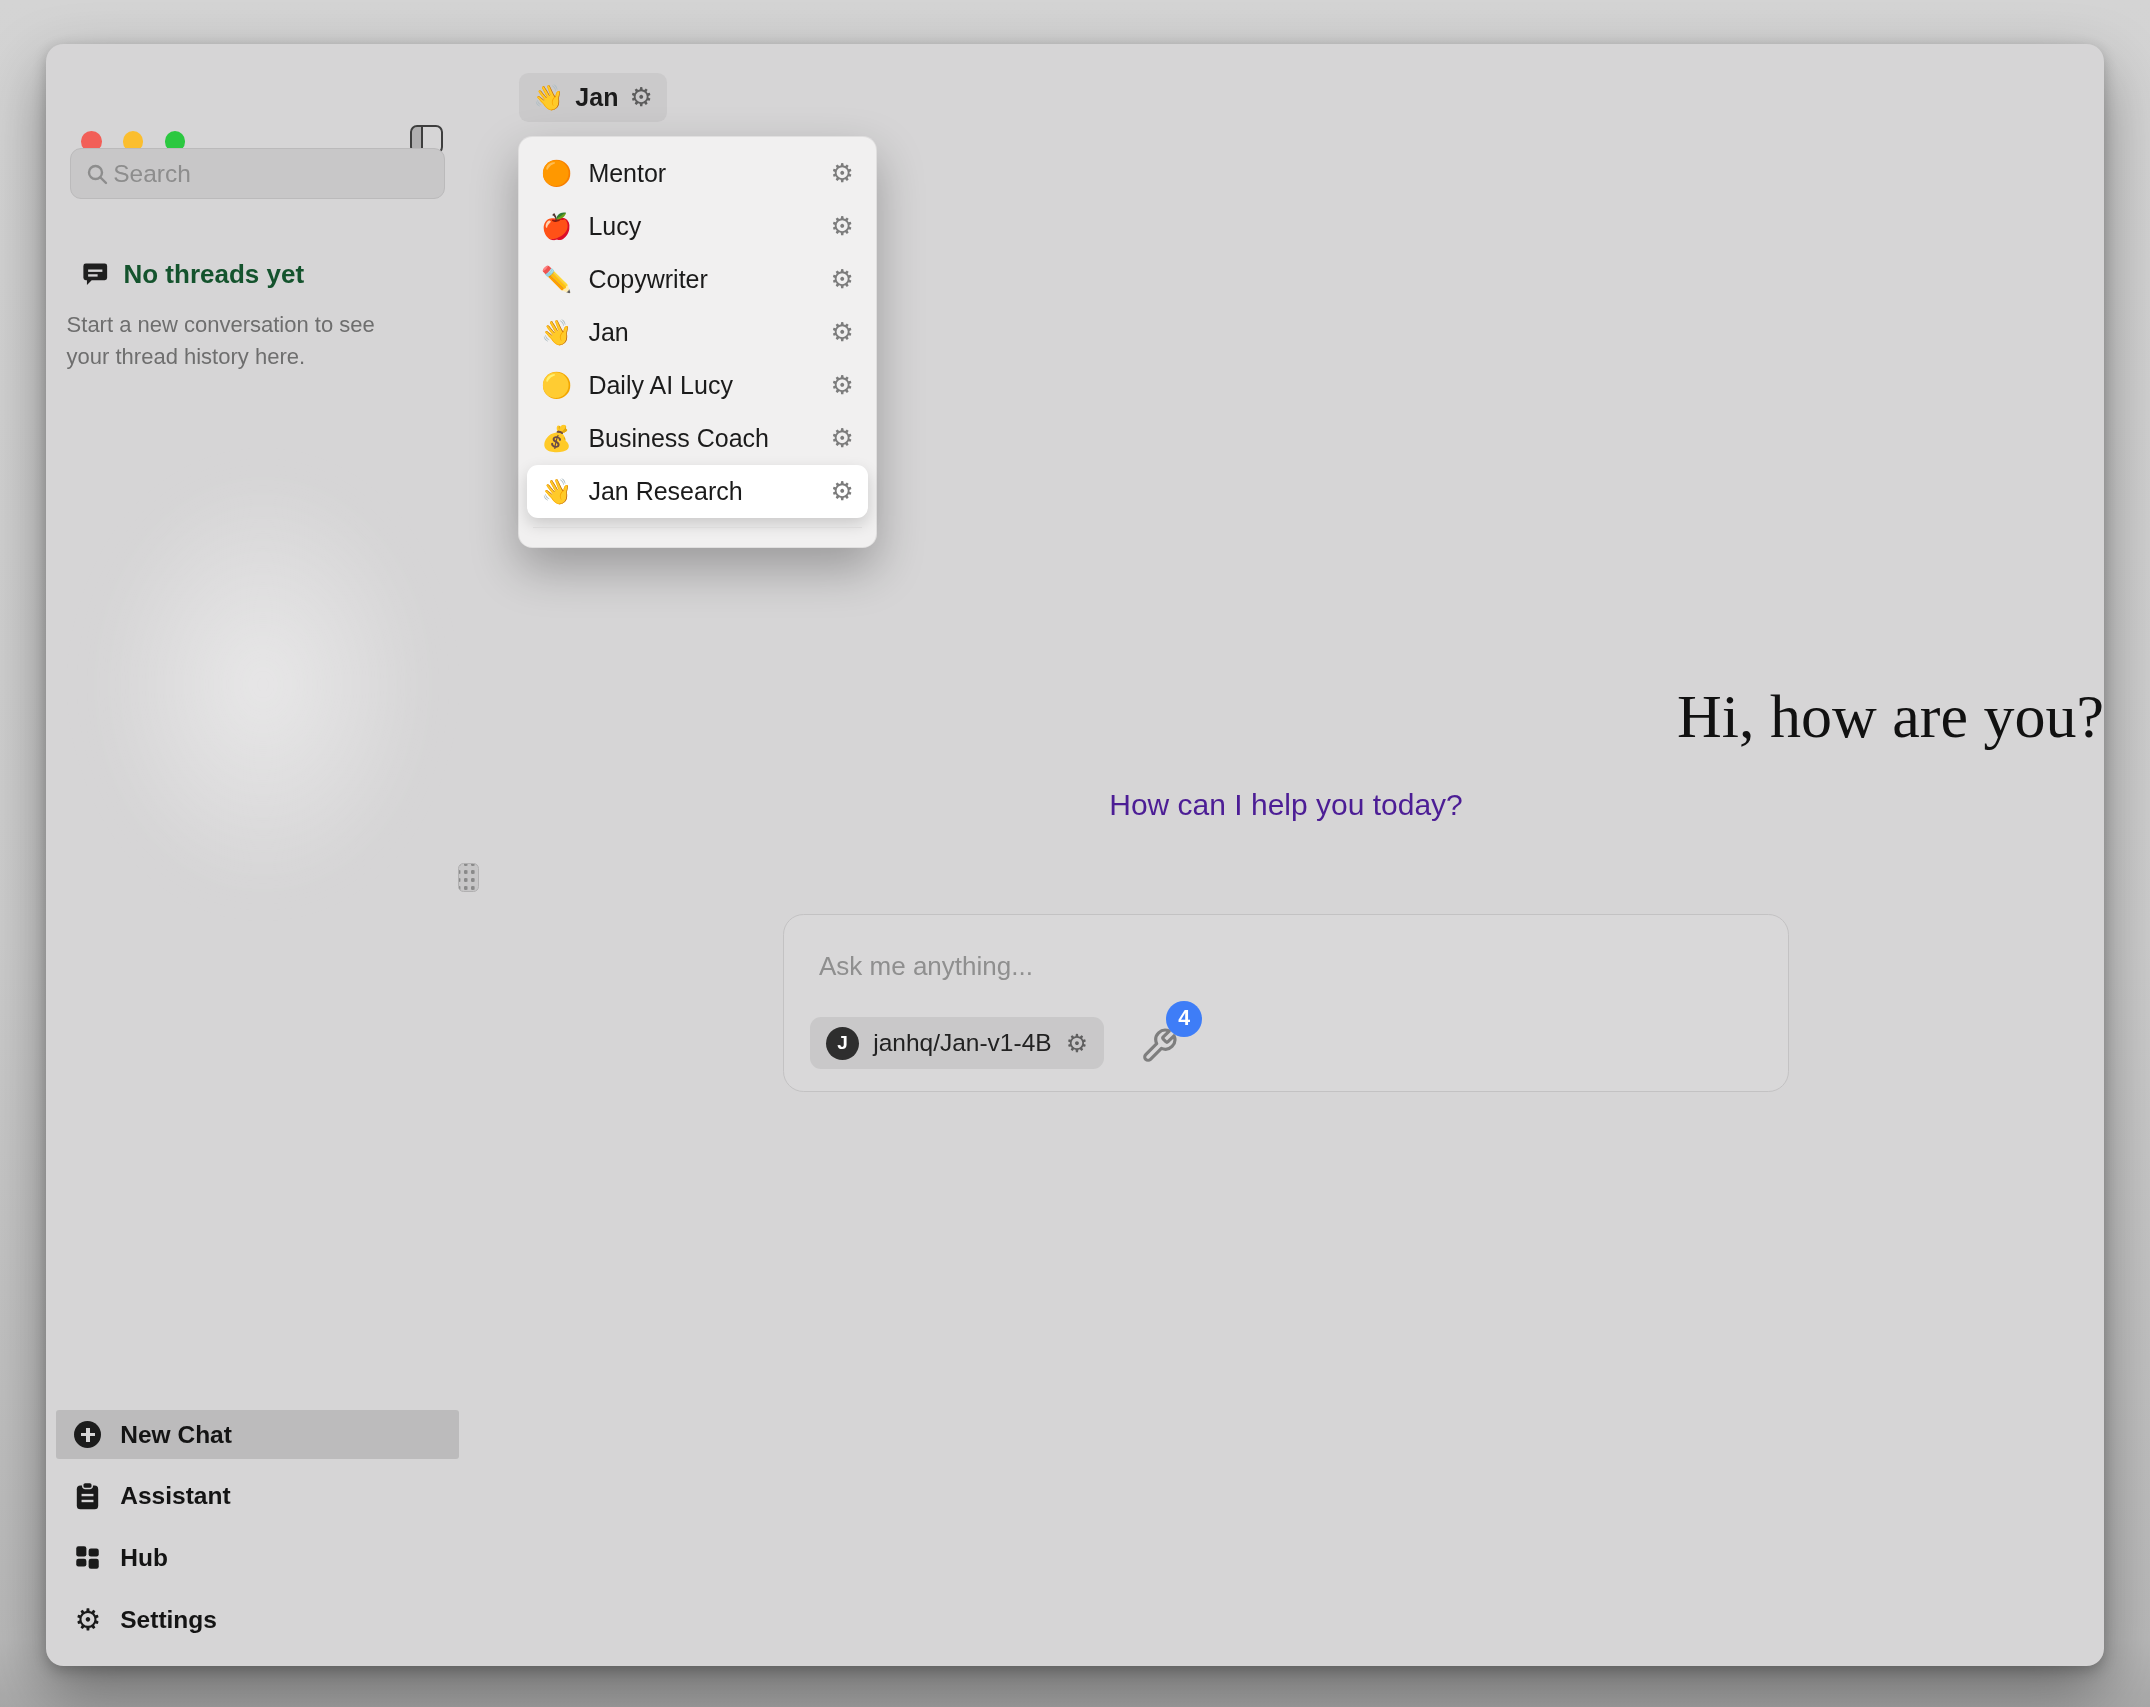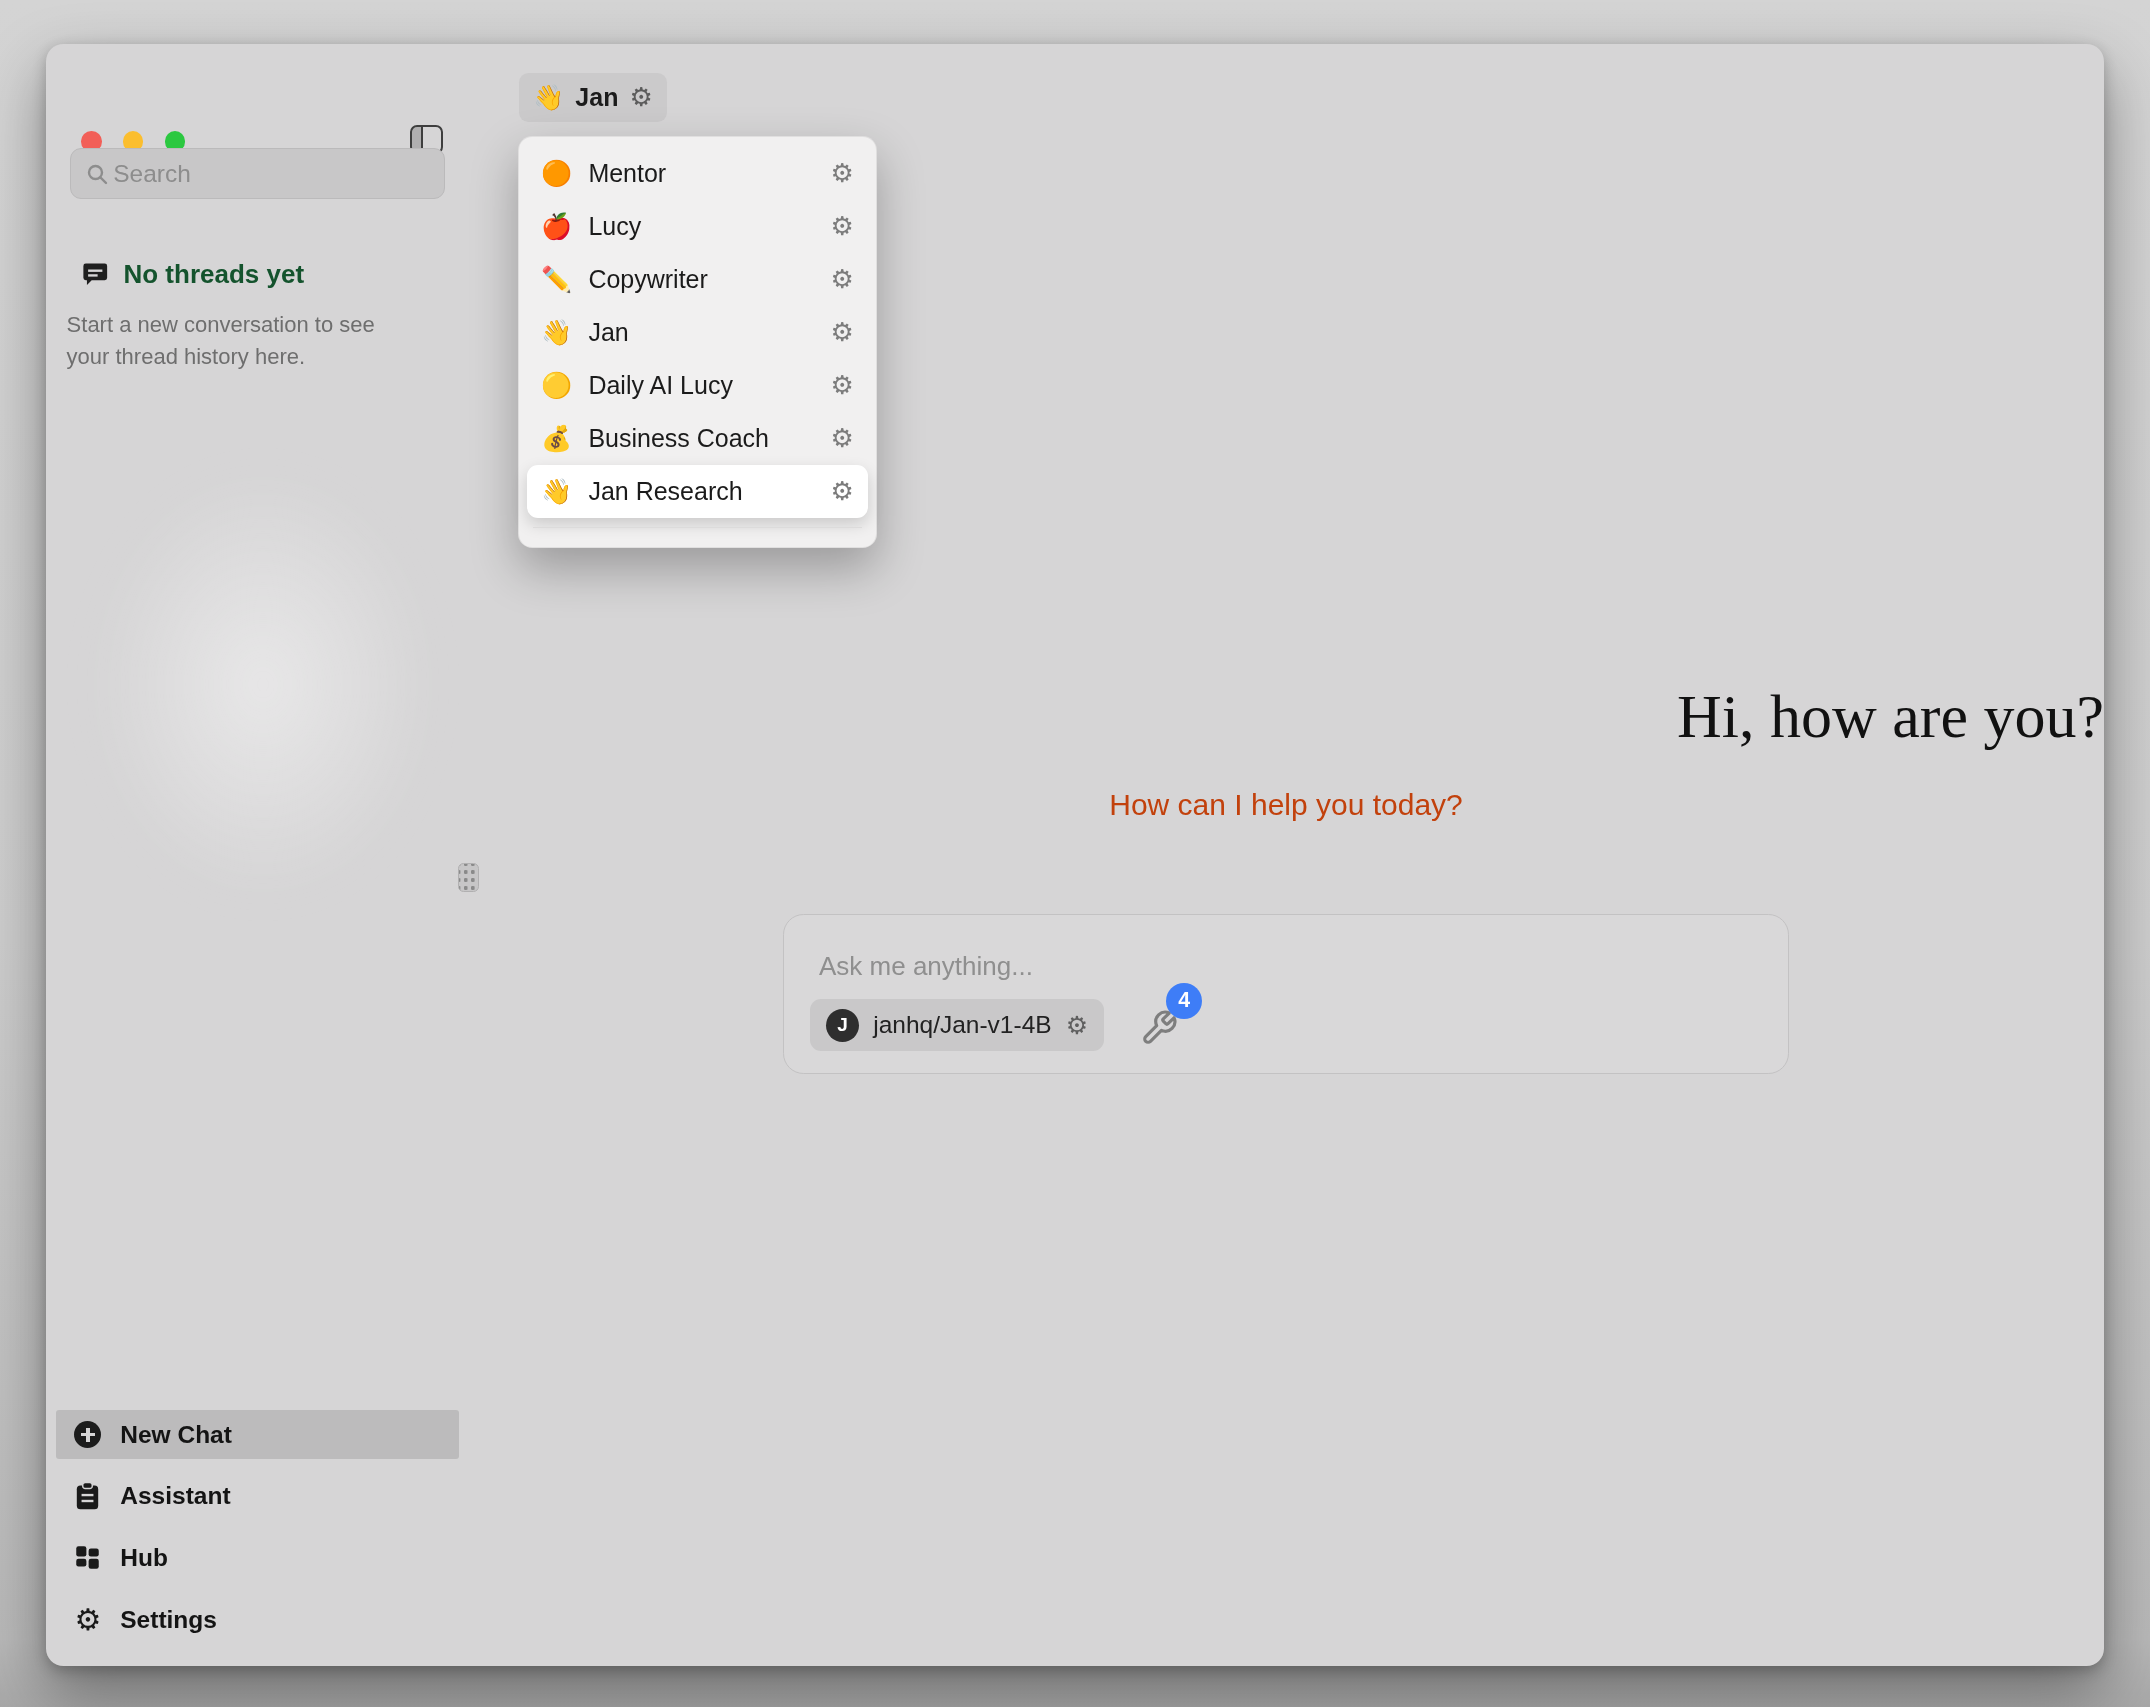--- a/index.html
+++ b/index.html
@@ -87,24 +87,24 @@
   .menu-divider { height:0.8px; background:#dcdbdb; margin:9.5px 6.3px; }
   .create-icon { width:28.5px; height:28.5px; border:2.4px solid #2a2a2a; border-radius:50%;
     position:relative; margin-right:4.7px; }
   .create-icon::before, .create-icon::after { content:""; position:absolute; background:#2a2a2a; }
   .create-icon::before { left:5.5px; right:5.5px; top:10.3px; height:3.2px; }
   .create-icon::after  { top:5.5px; bottom:5.5px; left:10.3px; width:3.2px; }
 
   .greeting { position:absolute; left:0; right:0; top:637px; text-align:center; }
   .greeting h1 { font-family:"Liberation Serif","DejaVu Serif",serif;
     font-size:62px; font-weight:500; color:#111;text-align:right; }
-  .greeting p { margin-top:36px; font-size:30px; color:#c2410c; }
+  .greeting p { margin-top:36px; font-size:30px; color:#4c1d95; }
 
   .composer { position:absolute; top:870px; left:50%; transform:translateX(-50%);
-    width:1006px; height:160px; background:#d9d8d9; border:1.6px solid #c3c2c3;
+    width:1006px; height:178px; background:#d9d8d9; border:1.6px solid #c3c2c3;
     border-radius:20.6px; }
   .composer-placeholder { position:absolute; left:35px; top:36px; font-size:26px; color:#8f8f8f; }
   .composer-bottom { position:absolute; left:26px; bottom:22px; display:flex; align-items:center; gap:36px; }
   .model-chip { height:52px; background:#c9c8c9; border-radius:11px;
     display:flex; align-items:center; gap:14.2px; padding:0 16px; }
   .avatar { width:33px; height:33px; border-radius:50%; background:#2e2e2e; color:#fff;
     font-size:19px; font-weight:700; display:flex; align-items:center; justify-content:center; }
   .model-name { font-size:24.5px; color:#222; font-weight:500; }
   .model-gear { font-size:25px; color:#5f5f5f; }
   .tools-button { position:relative; width:43px; height:43px; }

